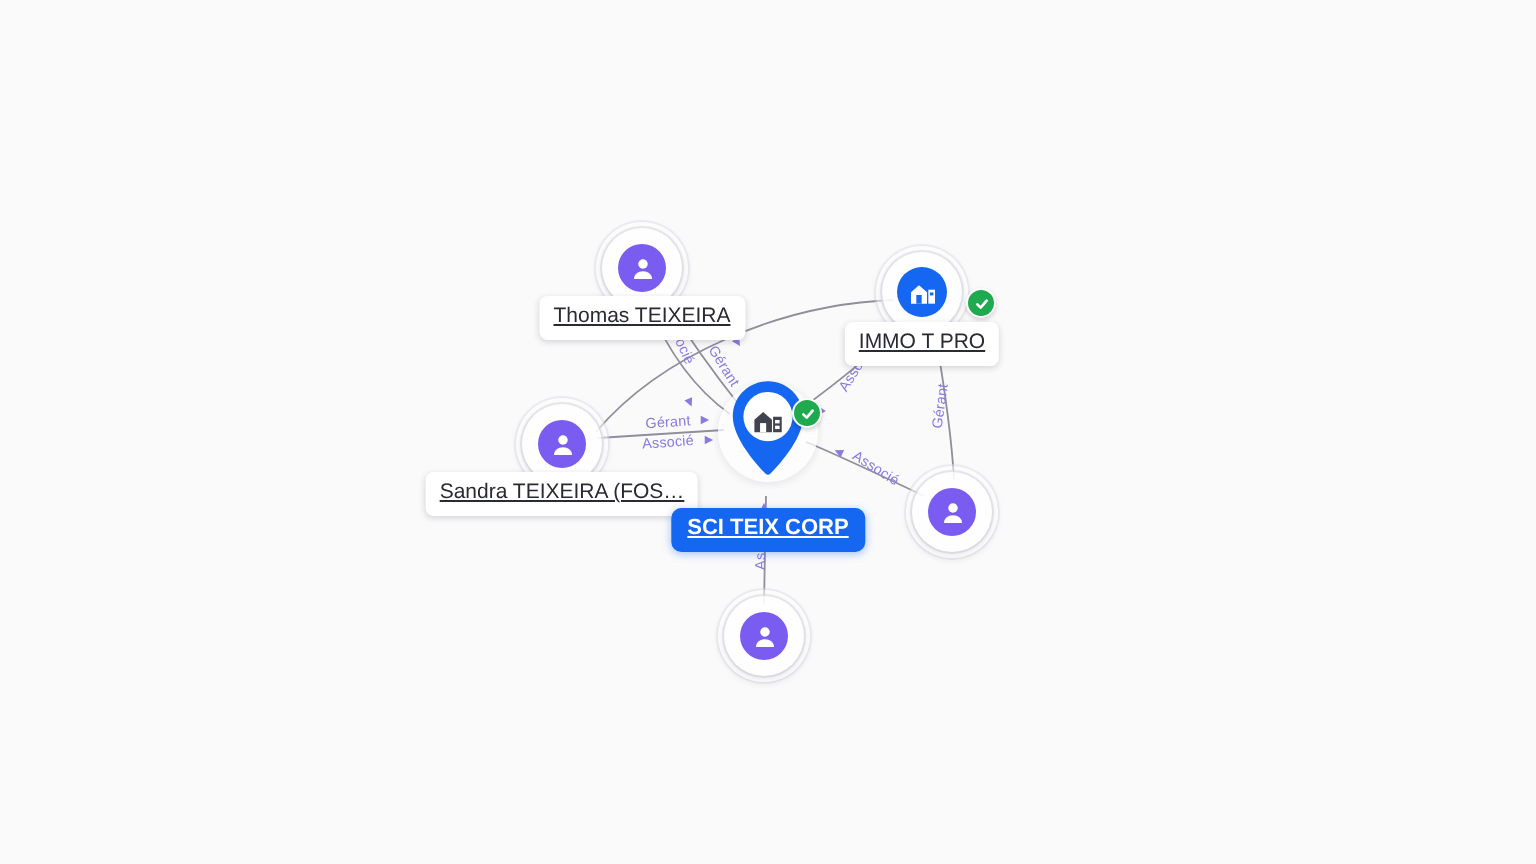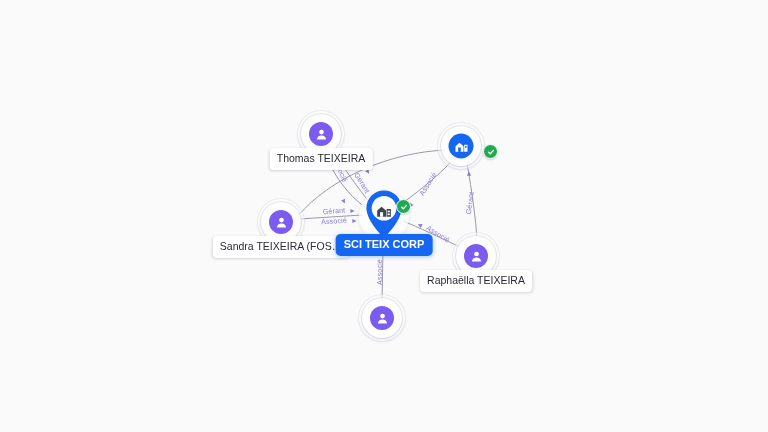--- a/index.html
+++ b/index.html
@@ -67,25 +67,27 @@
   .verified svg{width:8px;height:8px;display:block;}
 
   
   .nlabel{
     position:absolute;transform:translate(-50%,0);
     background:#ffffff;color:#2a2a33;
     font-size:10.5px;line-height:1;
     padding:5px 7px 6px;border-radius:4px;
     white-space:nowrap;
     box-shadow:0 1px 3px rgba(40,40,70,.18);
+    text-decoration:underline;
   }
   .nlabel.primary{
     background:#1566f0;color:#ffffff;font-weight:bold;
     font-size:11px;padding:5px 8px 6px;border-radius:5px;
     box-shadow:0 1px 4px rgba(21,102,240,.38);
+    margin-top:20px;
   }
 
   
   .elabel{
     position:absolute;transform-origin:50% 50%;
     color:#8a7adf;font-size:7.2px;line-height:1;
     white-space:nowrap;letter-spacing:.1px;
     pointer-events:none;
   }
   .arrow{position:absolute;color:#8a7adf;font-size:7px;line-height:1;}
@@ -161,20 +163,21 @@
         <rect x="7" y="13.5" width="4" height="6.5" fill="#1566f0"></rect>
         <rect x="17.2" y="11.6" width="2.6" height="2.2" fill="#1566f0"></rect>
       </svg>
     </div>
     <div class="verified" style="left:22px;top:-2px;">
       <svg viewBox="0 0 24 24" fill="none" stroke="#ffffff" stroke-width="4" stroke-linecap="round" stroke-linejoin="round" xmlns="http://www.w3.org/2000/svg">
         <path d="M5 12.5 10 17.5 19 7"></path>
       </svg>
     </div>
   </div>
+  <div class="nlabel" style="left:461px;top:161px;">IMMO T PRO</div>
 
   <div class="node person-node" style="left:281px;top:222px;">
     <div class="halo h1"></div>
     <div class="halo h2"></div>
     <div class="disc">
       <svg viewBox="0 0 24 24" fill="#ffffff" xmlns="http://www.w3.org/2000/svg">
         <circle cx="12" cy="8" r="3.8"></circle>
         <path d="M4.8 20c0-4 3.3-6.3 7.2-6.3s7.2 2.3 7.2 6.3z"></path>
       </svg>
     </div>
@@ -184,21 +187,20 @@
   <div class="node person-node" style="left:476px;top:256px;">
     <div class="halo h1"></div>
     <div class="halo h2"></div>
     <div class="disc">
       <svg viewBox="0 0 24 24" fill="#ffffff" xmlns="http://www.w3.org/2000/svg">
         <circle cx="12" cy="8" r="3.8"></circle>
         <path d="M4.8 20c0-4 3.3-6.3 7.2-6.3s7.2 2.3 7.2 6.3z"></path>
       </svg>
     </div>
   </div>
-  <div class="nlabel" style="left:476px;top:270px;">Raphaëlla TEIXEIRA</div>
 
   <div class="node person-node" style="left:382px;top:318px;">
     <div class="halo h1"></div>
     <div class="halo h2"></div>
     <div class="disc">
       <svg viewBox="0 0 24 24" fill="#ffffff" xmlns="http://www.w3.org/2000/svg">
         <circle cx="12" cy="8" r="3.8"></circle>
         <path d="M4.8 20c0-4 3.3-6.3 7.2-6.3s7.2 2.3 7.2 6.3z"></path>
       </svg>
     </div>

